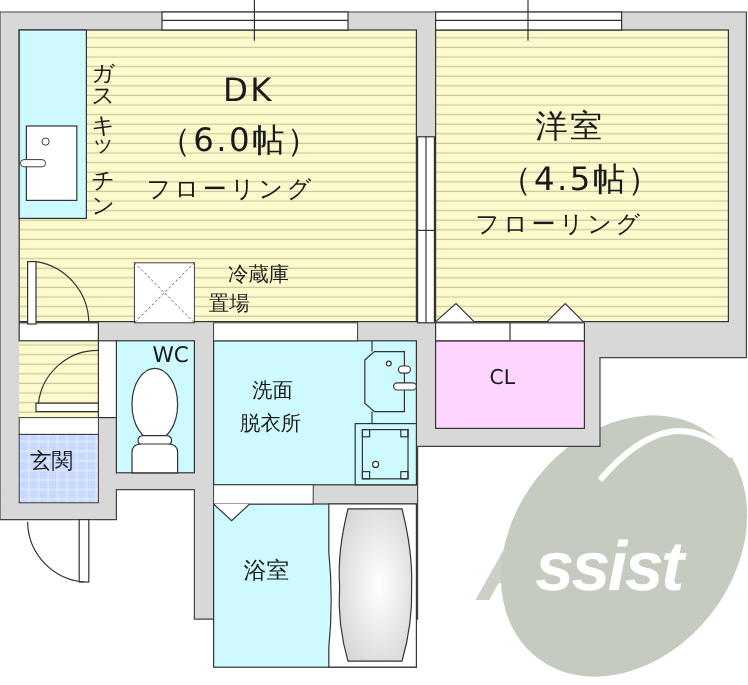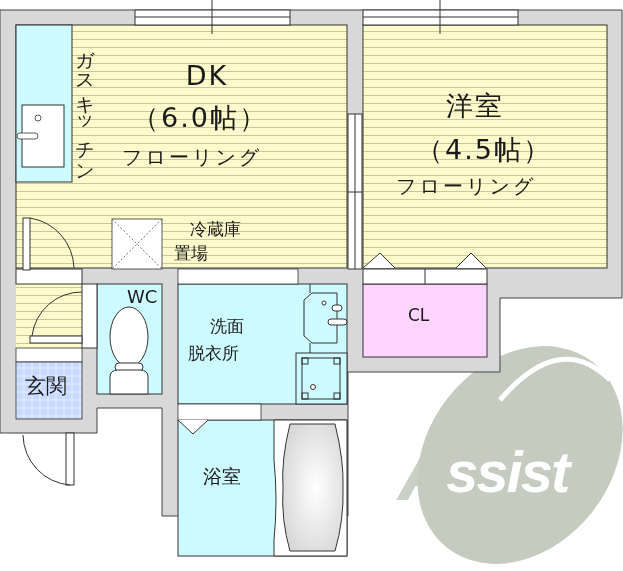--- a/index.html
+++ b/index.html
@@ -163,19 +163,19 @@
 <div class="lbl big center" style="left:430px;top:92px;width:90px;">洋室</div>
 <div class="lbl big" style="left:403px;top:136px;margin-left:13px;">（4.5帖）</div>
 <div class="lbl mid" style="left:396px;top:176px;">フローリング</div>
 
 <div class="lbl sm" style="left:164px;top:221px;margin-left:26px;">冷蔵庫</div>
 <div class="lbl sm" style="left:174px;top:245px;">置場</div>
 
 <div class="lbl" style="left:111px;top:288px;font-size:18px;margin-left:16px;">WC</div>
 
 <div class="lbl sm" style="left:210px;top:318px;">洗面</div>
-<div class="lbl sm" style="left:188px;top:345px;">脱衣所</div>
+<div class="lbl sm" style="left:200px;top:345px;">脱衣所</div>
 
 <div class="lbl" style="left:203px;top:467px;font-size:19px;">浴室</div>
 
-<div class="lbl" style="left:25px;top:376px;font-size:21px;">玄関</div>
+<div class="lbl" style="left:25px;top:376px;font-size:18px;">玄関</div>
 
 <div class="lbl" style="left:408px;top:307px;font-size:17px;">CL</div>
 
 </body></html>

